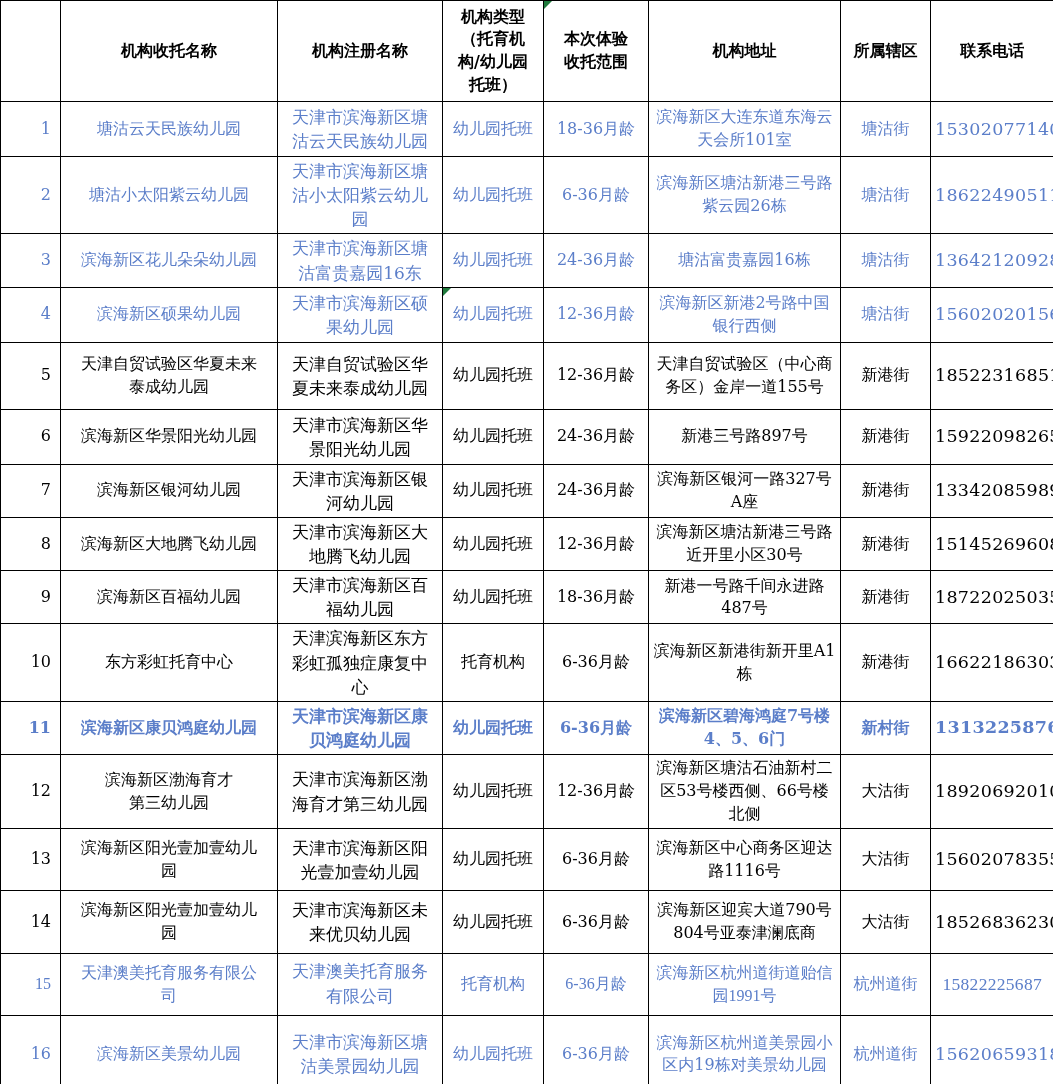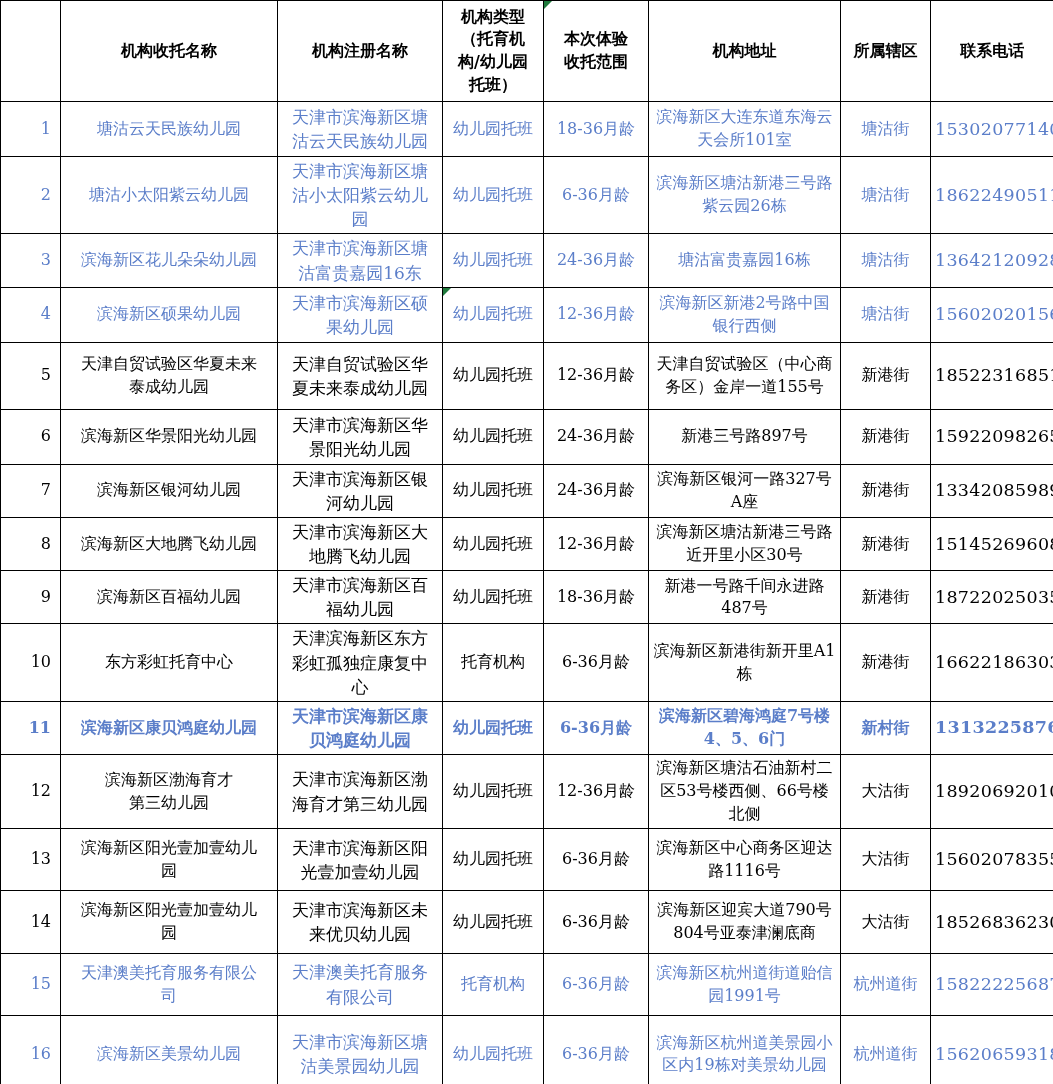--- a/index.html
+++ b/index.html
@@ -229,21 +229,21 @@
         <tr class="black" style="height: 48px;">
           <td class="c-num">14</td>
           <td class="c-name">滨海新区阳光壹加壹幼儿园</td>
           <td class="c-reg">天津市滨海新区未来优贝幼儿园</td>
           <td class="c-type">幼儿园托班</td>
           <td class="c-range">6-36月龄</td>
           <td class="c-addr">滨海新区迎宾大道790号804号亚泰津澜底商</td>
           <td class="c-district">大沽街</td>
           <td class="c-phone">18526836230</td>
         </tr>
-        <tr class="blue" style="height: 54px;">
+        <tr class="blue" style="height: 54px; font-family: Liberation Serif, serif;">
           <td class="c-num">15</td>
           <td class="c-name">天津澳美托育服务有限公司</td>
           <td class="c-reg">天津澳美托育服务有限公司</td>
           <td class="c-type">托育机构</td>
           <td class="c-range">6-36月龄</td>
           <td class="c-addr">滨海新区杭州道街道贻信园1991号</td>
           <td class="c-district">杭州道街</td>
           <td class="c-phone">15822225687</td>
         </tr>
         <tr class="blue" style="height: 77px;">

